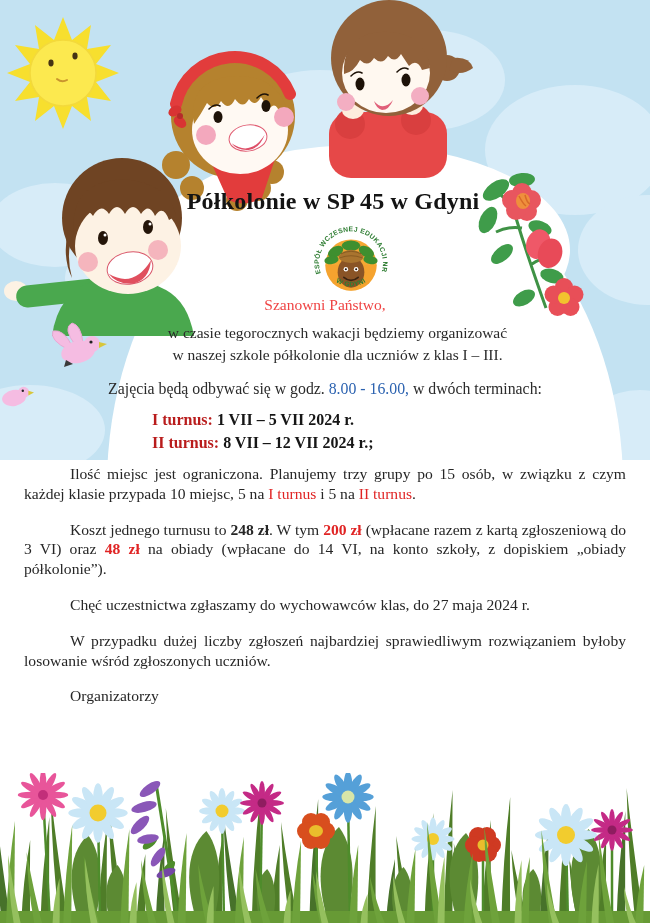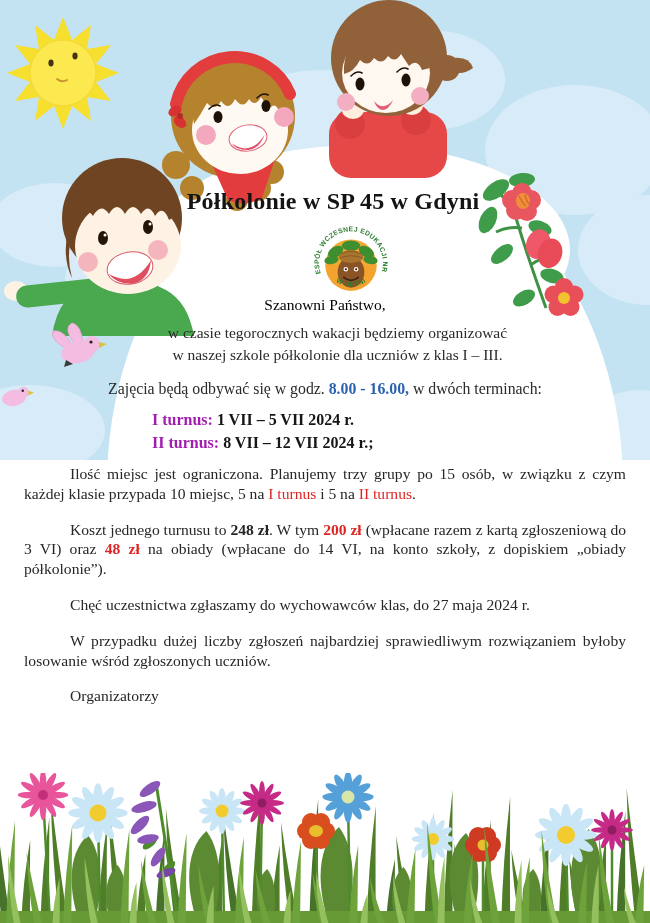--- a/index.html
+++ b/index.html
@@ -8,26 +8,26 @@
     overflow:hidden;font-family:"Liberation Serif","DejaVu Serif",serif;color:#222;
   }
   svg{display:block;}
   .sky-svg{position:absolute;top:0;left:0;}
   .meadow-svg{position:absolute;left:0;bottom:0;}
   .title{
     position:absolute;top:188px;left:8px;width:650px;text-align:center;
     font-size:24px;font-weight:bold;color:#141414;letter-spacing:.2px;
   }
   .logo{position:absolute;top:224px;left:312px;width:78px;height:78px;}
-  .greeting{position:absolute;top:296px;left:0;width:650px;text-align:center;font-size:15.5px;color:#000000;}
+  .greeting{position:absolute;top:296px;left:0;width:650px;text-align:center;font-size:15.5px;color:#ef4444;}
   .intro{position:absolute;top:322px;left:16px;width:643px;text-align:center;font-size:15.5px;line-height:22px;color:#2a2a2a;}
   .schedule{position:absolute;top:380px;left:0;width:650px;text-align:center;font-size:15.8px;color:#2a2a2a;}
-  .schedule .hours{color:#2b62b0;font-weight:bold;}
+  .schedule .hours{color:#2b62b0;font-weight:normal;}
   .turnus{position:absolute;top:409px;left:152px;font-size:16px;font-weight:bold;line-height:22.5px;color:#161616;}
-  .turnus .red{color:#a21caf;}
+  .turnus .red{color:#b91c1c;}
   .bodytext{position:absolute;top:464px;left:24px;width:602px;font-size:15.6px;line-height:19.8px;color:#262626;}
   .bodytext p{margin:0 0 16px 0;text-indent:46px;text-align:justify;}
   .red{color:#e02424;}
   .b{font-weight:bold;margin-top:17px;}
   .signature{text-align:right;padding-right:56px;margin-top:12px;text-indent:0;}
 </style>
 </head>
 <body>
 
 <div class="page">

